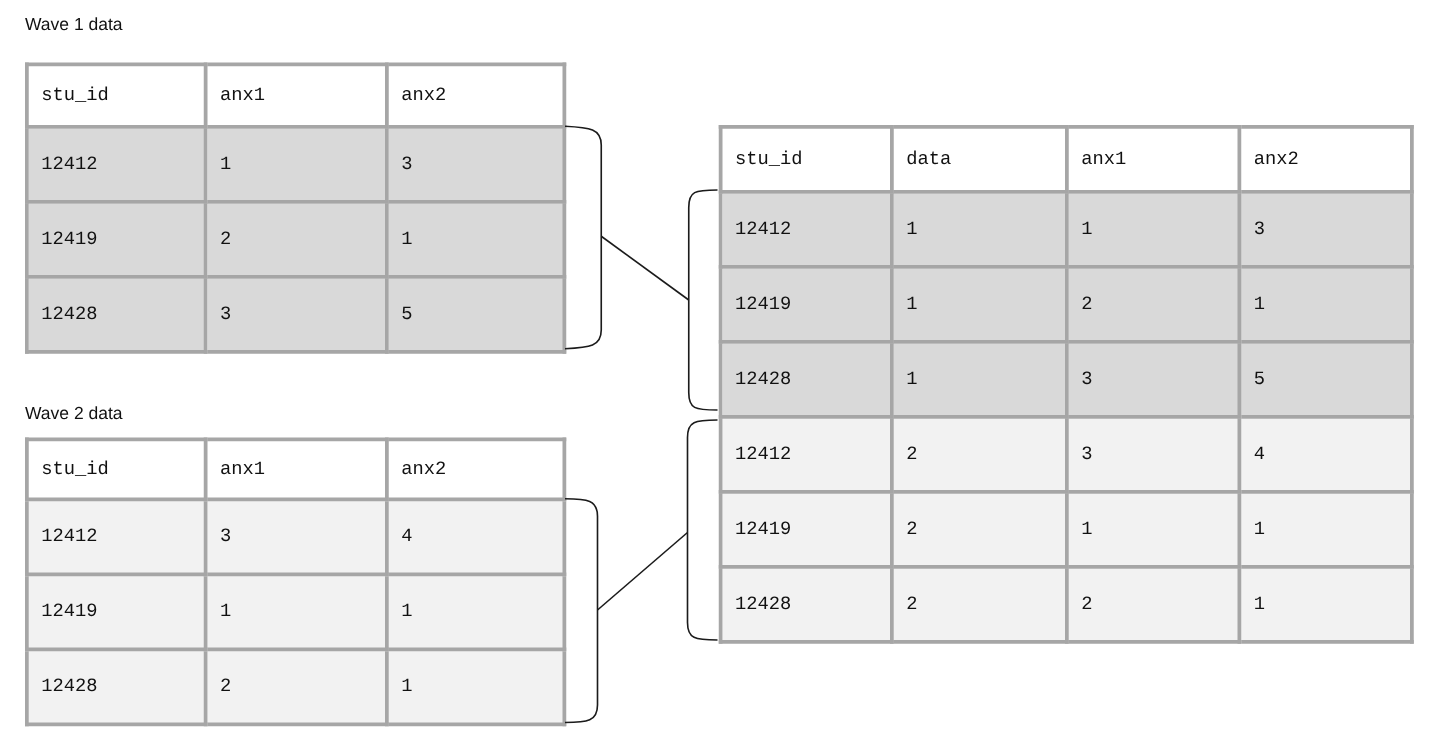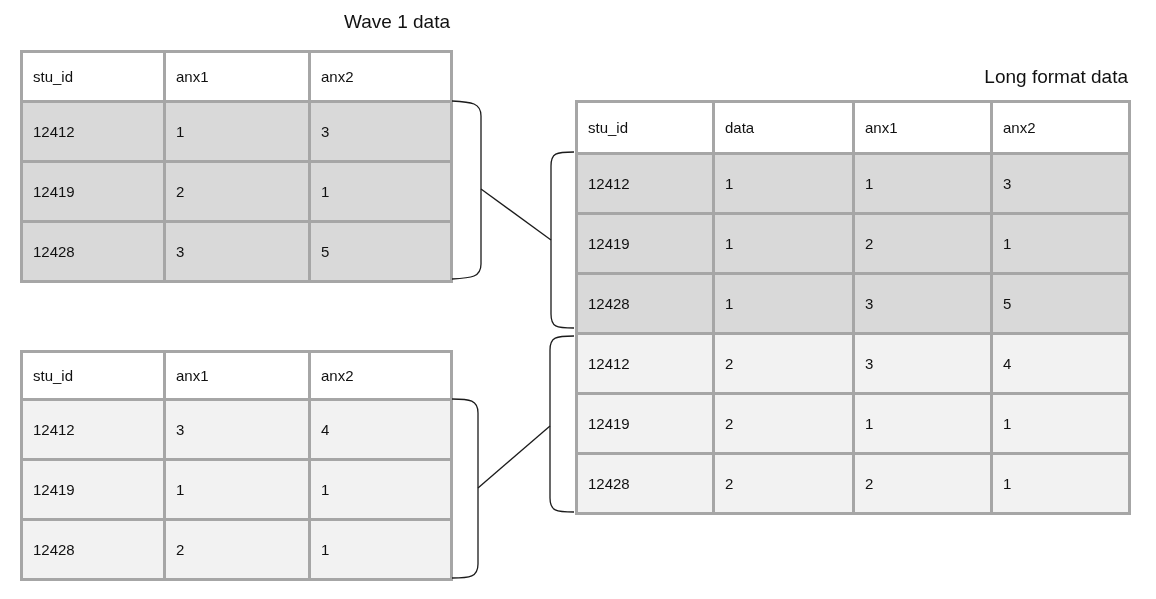--- a/index.html
+++ b/index.html
@@ -7,26 +7,26 @@
     position: relative;
     width: 1156px;
     height: 599px;
     background: #ffffff;
     font-family: "Liberation Sans", sans-serif;
     color: var(--text, #111111);
     overflow: hidden;
   }
   .diagram-title {
     position: absolute;
-    text-align: right;
-    font-size: 19px;
+    text-align: left;
+    font-size: 14px;
     line-height: 1.2;
     color: var(--text, #111111);
   }
-  .tbl-wrap { position: absolute; }
+  .tbl-wrap { position: absolute; font-family: Liberation Mono, monospace; }
   table {
     border-collapse: collapse;
     table-layout: fixed;
     width: 100%;
   }
   th, td {
     border: 3px solid var(--table-border, #a6a6a6);
     font-size: 15px;
     font-weight: normal;
     text-align: left;
@@ -85,20 +85,21 @@
         </tr>
         <tr class="row-dark" style="height:60px">
           <td>12428</td>
           <td>3</td>
           <td>5</td>
         </tr>
       </tbody>
     </table>
   </div>
 
+  <div class="diagram-title" style="left:20px; top:322px; width:430px;">Wave 2 data</div>
 
   <div class="tbl-wrap" style="left:20px; top:350px; width:430px;">
     <table>
       <colgroup>
           <col style="width:143px">
           <col style="width:145px">
           <col style="width:142px">
         </colgroup>
       <thead>
         <tr style="height:48px">
@@ -120,21 +121,20 @@
         </tr>
         <tr class="row-light" style="height:60px">
           <td>12428</td>
           <td>2</td>
           <td>1</td>
         </tr>
       </tbody>
     </table>
   </div>
 
-  <div class="diagram-title" style="left:575px; top:66px; width:553px;">Long format data</div>
 
   <div class="tbl-wrap" style="left:575px; top:100px; width:553px;">
     <table>
       <colgroup>
           <col style="width:137px">
           <col style="width:140px">
           <col style="width:138px">
           <col style="width:138px">
         </colgroup>
       <thead>

